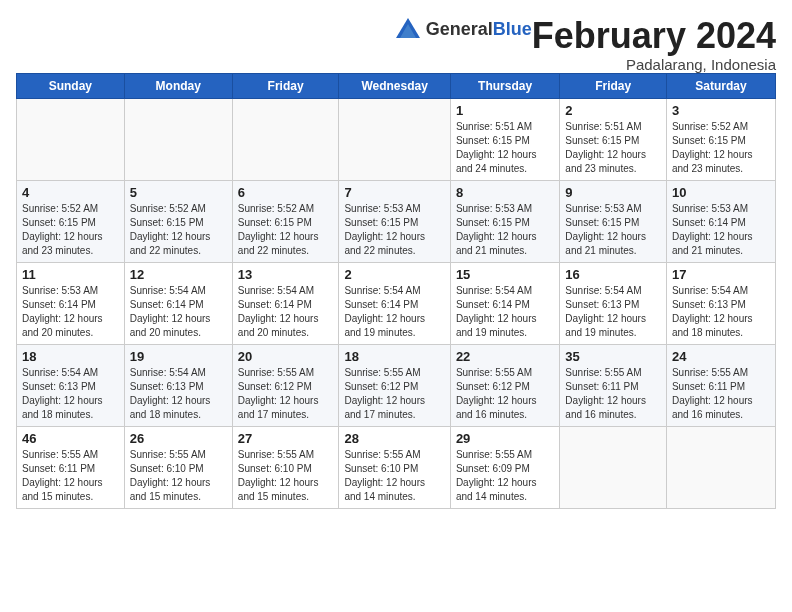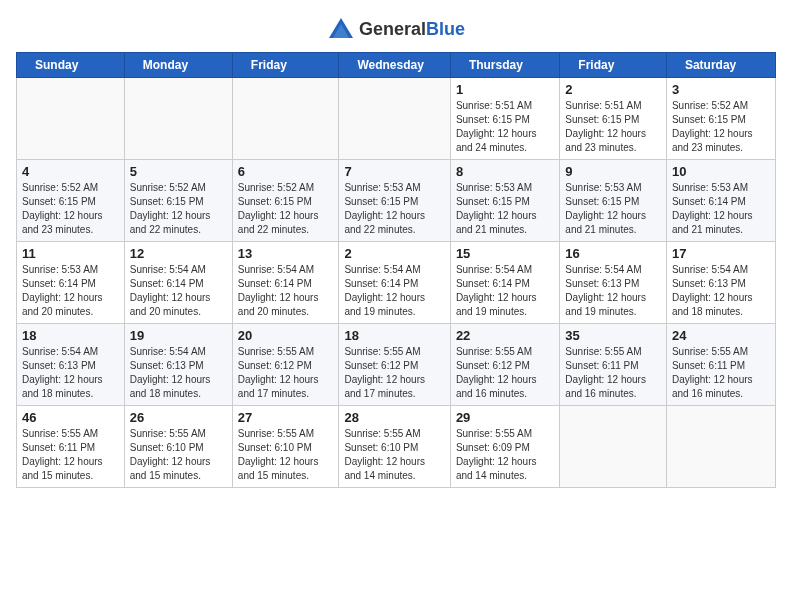--- a/index.html
+++ b/index.html
@@ -6,22 +6,21 @@
     body {
       font-family: Arial, sans-serif;
       background: #fff;
       width: 792px;
       min-height: 612px;
       padding: 16px;
     }
     .header {
       display: flex;
       align-items: flex-start;
-      justify-content: center;
-      margin-bottom: 8px;
+      justify-content: flex-end;
     }
     .logo {
       display: flex;
       align-items: center;
       gap: 4px;
     }
     .logo-text {
       font-size: 18px;
       font-weight: bold;
       line-height: 1.1;
@@ -47,21 +46,21 @@
     }
     table {
       width: 100%;
       border-collapse: collapse;
       font-size: 10.5px;
     }
     thead tr th {
       background-color: #2563c0;
       color: #fff;
       padding: 5px 18px;
-      text-align: left;
+      text-align: center;
       font-size: 12px;
       font-weight: bold;
       border: 1px solid #1a4fa0;
     }
     tbody tr td {
       border: 1px solid #ccc;
       vertical-align: top;
       padding: 4px 5px;
       width: 113px;
       min-height: 70px;
@@ -94,20 +93,24 @@
     <svg class="logo-icon" viewBox="0 0 28 28" xmlns="http://www.w3.org/2000/svg">
       <polygon points="14,2 26,22 2,22" fill="#2563c0"></polygon>
       <polygon points="14,8 22,22 6,22" fill="#5b9bd5" opacity="0.5"></polygon>
     </svg>
     <div>
       <div class="logo-text">
         <span class="logo-general">General</span><span class="logo-blue">Blue</span>
       </div>
     </div>
   </div>
+  <div class="title-block">
+    <div class="month-title">February 2024</div>
+    <div class="location">Padalarang, Indonesia</div>
+  </div>
 </div>
 
 <table>
   <thead>
     <tr>
     <th>Sunday</th>
         <th>Monday</th>
         <th>Friday</th>
         <th>Wednesday</th>
         <th>Thursday</th>

